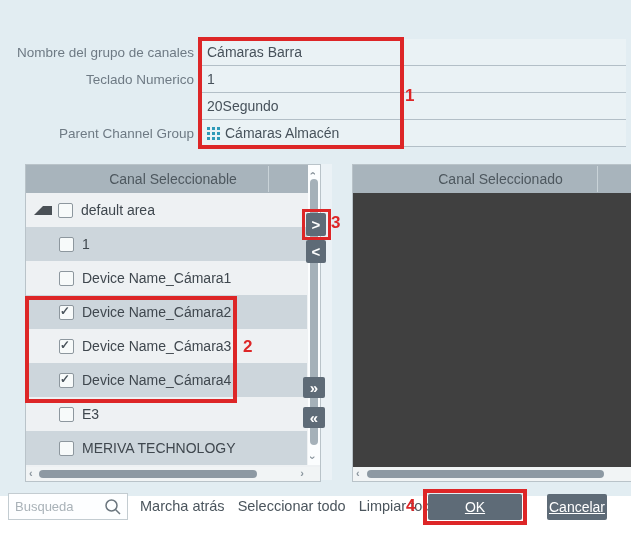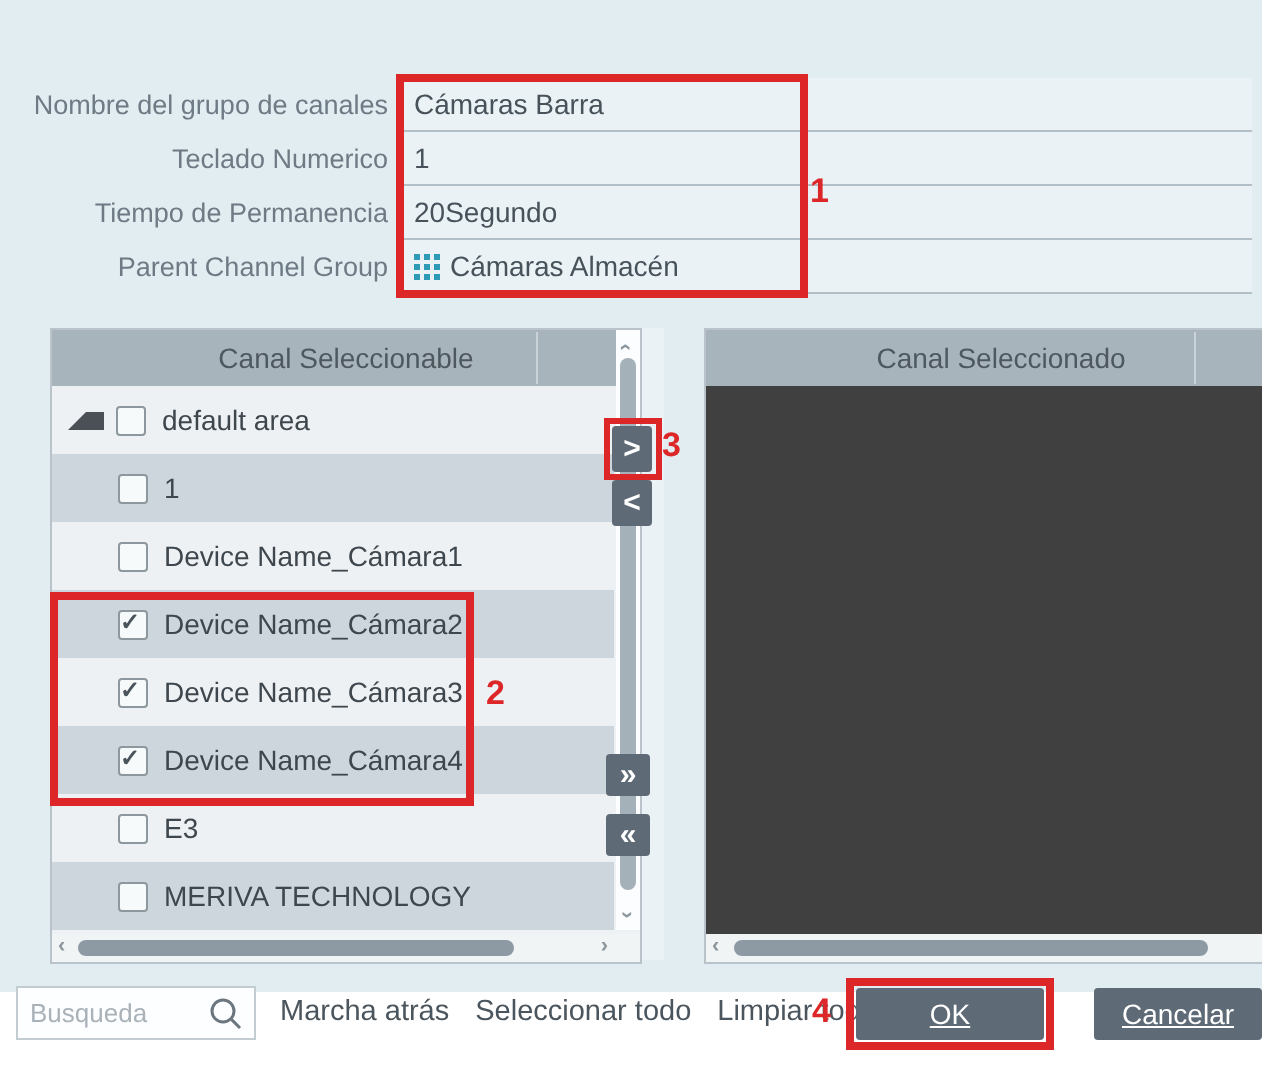--- a/index.html
+++ b/index.html
@@ -96,21 +96,20 @@
         <span>Cámaras Barra</span>
       </span>
   </div>
   <div class="abs frow" style="top:66px">
     <span class="flabel">Teclado Numerico</span>
     <span class="fvalue">
         <span>1</span>
       </span>
   </div>
   <div class="abs frow" style="top:93px">
-    <span class="flabel">Tiempo de Permanencia</span>
     <span class="fvalue">
         <span>20Segundo</span>
       </span>
   </div>
   <div class="abs frow" style="top:120px">
     <span class="flabel">Parent Channel Group</span>
     <span class="fvalue">
       <svg class="grid-icon" viewBox="0 0 13 13">
         <g fill="#2f9ab8">
           <rect x="0" y="0" width="3" height="3"></rect>
@@ -227,15 +226,15 @@
   <div class="abs links">
     <span class="link">Marcha atrás</span>
     <span class="link">Seleccionar todo</span>
     <span class="link">Limpiar todo</span>
   </div>
 
   <div class="abs ann-label" style="left:406px;top:496px;">4</div>
 
   <button class="abs btn" style="left:428px;top:494px;width:94px;height:26px;">OK</button>
   <div class="abs ann-box" style="left:423px;top:489px;width:104px;height:36px;"></div>
-  <button class="abs btn" style="left:547px;top:494px;width:84px;height:26px;">Cancelar</button>
+  <button class="abs btn" style="left:547px;top:494px;width:60px;height:26px;">Cancelar</button>
 
 </div>
 
 </body></html>

